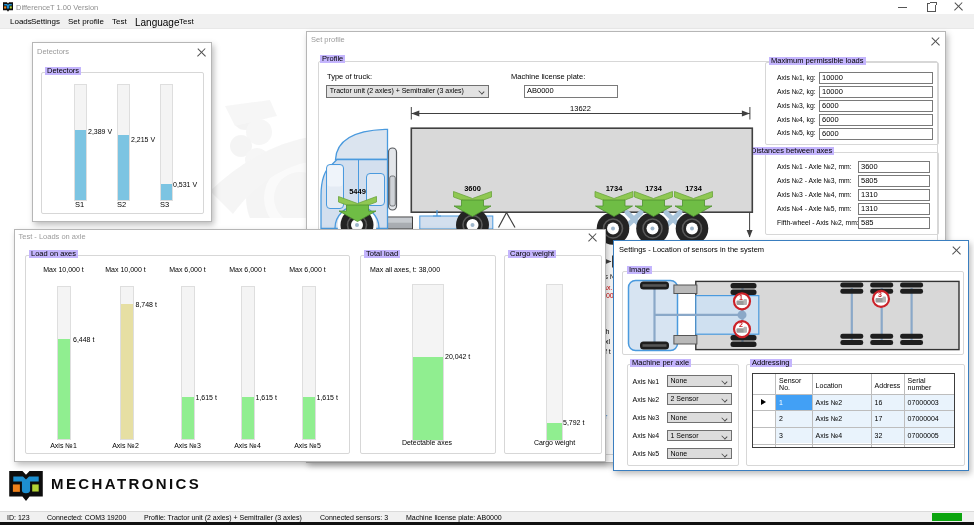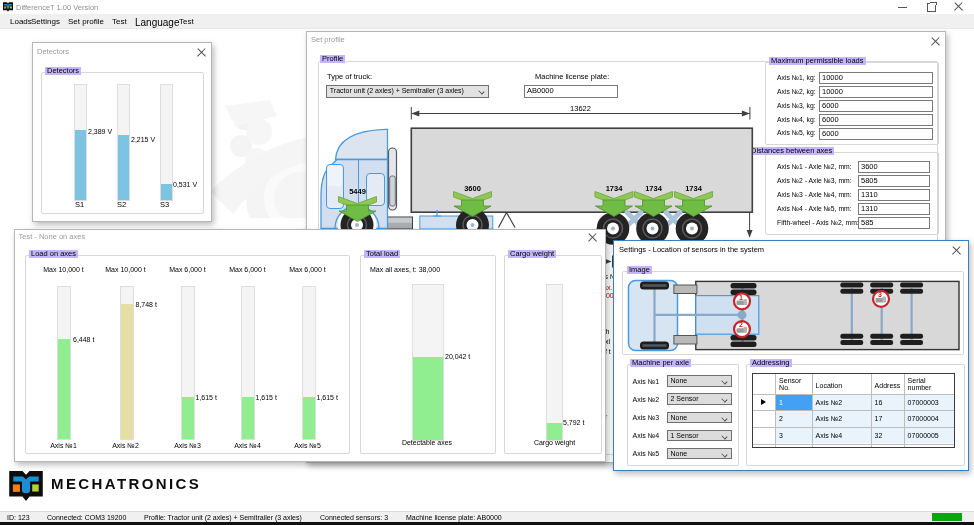--- a/index.html
+++ b/index.html
@@ -54,21 +54,21 @@
 <path d="M20,20 L65,14 L72,30 L30,40 Z" fill="#f0f0f0"></path>
 </svg>
 
 <div class="w" id="setprofile" style="left:306px;top:31px;width:638px;height:430px;z-index:2">
 <div class="wt" style="left:4px;top:3px">Set profile</div>
 <div class="wx" style="right:6px;top:5px"></div>
 <div class="gb" style="left:11px;top:29px;width:618px;height:392px"></div>
 <div class="gl" style="left:13px;top:23px">Profile</div>
 <div class="lb" style="left:20px;top:41px">Type of truck:</div>
 <div class="cb" style="left:18.8px;top:53px;width:158px;height:11px">Tractor unit (2 axles) + Semitrailer (3 axles)</div>
-<div class="lb" style="left:228px;top:41px">Machine license plate:</div>
+<div class="lb" style="left:204px;top:41px">Machine license plate:</div>
 <div class="tb" style="left:217px;top:53px;width:90px;height:10.5px">AB0000</div>
 <div class="gb" style="left:458px;top:29.5px;width:172px;height:81px"></div>
 <div class="gl" style="left:462px;top:24.5px">Maximum permissible loads</div>
 <div class="lbr" style="left:470px;top:41.8px">Axis №1, kg:</div>
 <div class="lbr" style="left:470px;top:55.7px">Axis №2, kg:</div>
 <div class="lbr" style="left:470px;top:69.6px">Axis №3, kg:</div>
 <div class="lbr" style="left:470px;top:83.5px">Axis №4, kg:</div>
 <div class="lbr" style="left:470px;top:97.4px">Axis №5, kg:</div>
 <div class="tb" style="left:512px;top:40.4px;width:110px;height:10px">10000</div>
 <div class="tb" style="left:512px;top:54.3px;width:110px;height:10px">10000</div>
@@ -202,21 +202,21 @@
     </div>
 <div class="lb7" style="left:55px;top:85px">2,389 V</div>
 <div class="lb7" style="left:98px;top:92.5px">2,215 V</div>
 <div class="lb7" style="left:140px;top:138px">0,531 V</div>
 <div class="lb" style="left:42px;top:157.5px">S1</div>
 <div class="lb" style="left:84px;top:157.5px">S2</div>
 <div class="lb" style="left:127px;top:157.5px">S3</div>
 </div>
 
 <div class="w" id="test" style="left:14px;top:229px;width:590px;height:231px;z-index:4">
-<div class="wt" style="left:3.5px;top:1.5px">Test - None on axes</div>
+<div class="wt" style="left:3.5px;top:1.5px">Test - Loads on axle</div>
 <div class="wx" style="right:9px;top:3px"></div>
 <div class="gb" style="left:10px;top:25px;width:323px;height:197px"></div>
 <div class="gl" style="left:14px;top:20px">Load on axes</div>
 <div class="gb" style="left:345px;top:25px;width:134px;height:197px"></div>
 <div class="gl" style="left:349px;top:20px">Total load</div>
 <div class="gb" style="left:489px;top:25px;width:96px;height:197px"></div>
 <div class="gl" style="left:493px;top:20px">Cargo weight</div>
 <div class="lb7" style="left:26px;top:36px;width:45px;text-align:center">Max 10,000 t</div>
 <div class="lb7" style="left:88px;top:36px;width:45px;text-align:center">Max 10,000 t</div>
 <div class="lb7" style="left:150px;top:36px;width:45px;text-align:center">Max 6,000 t</div>

